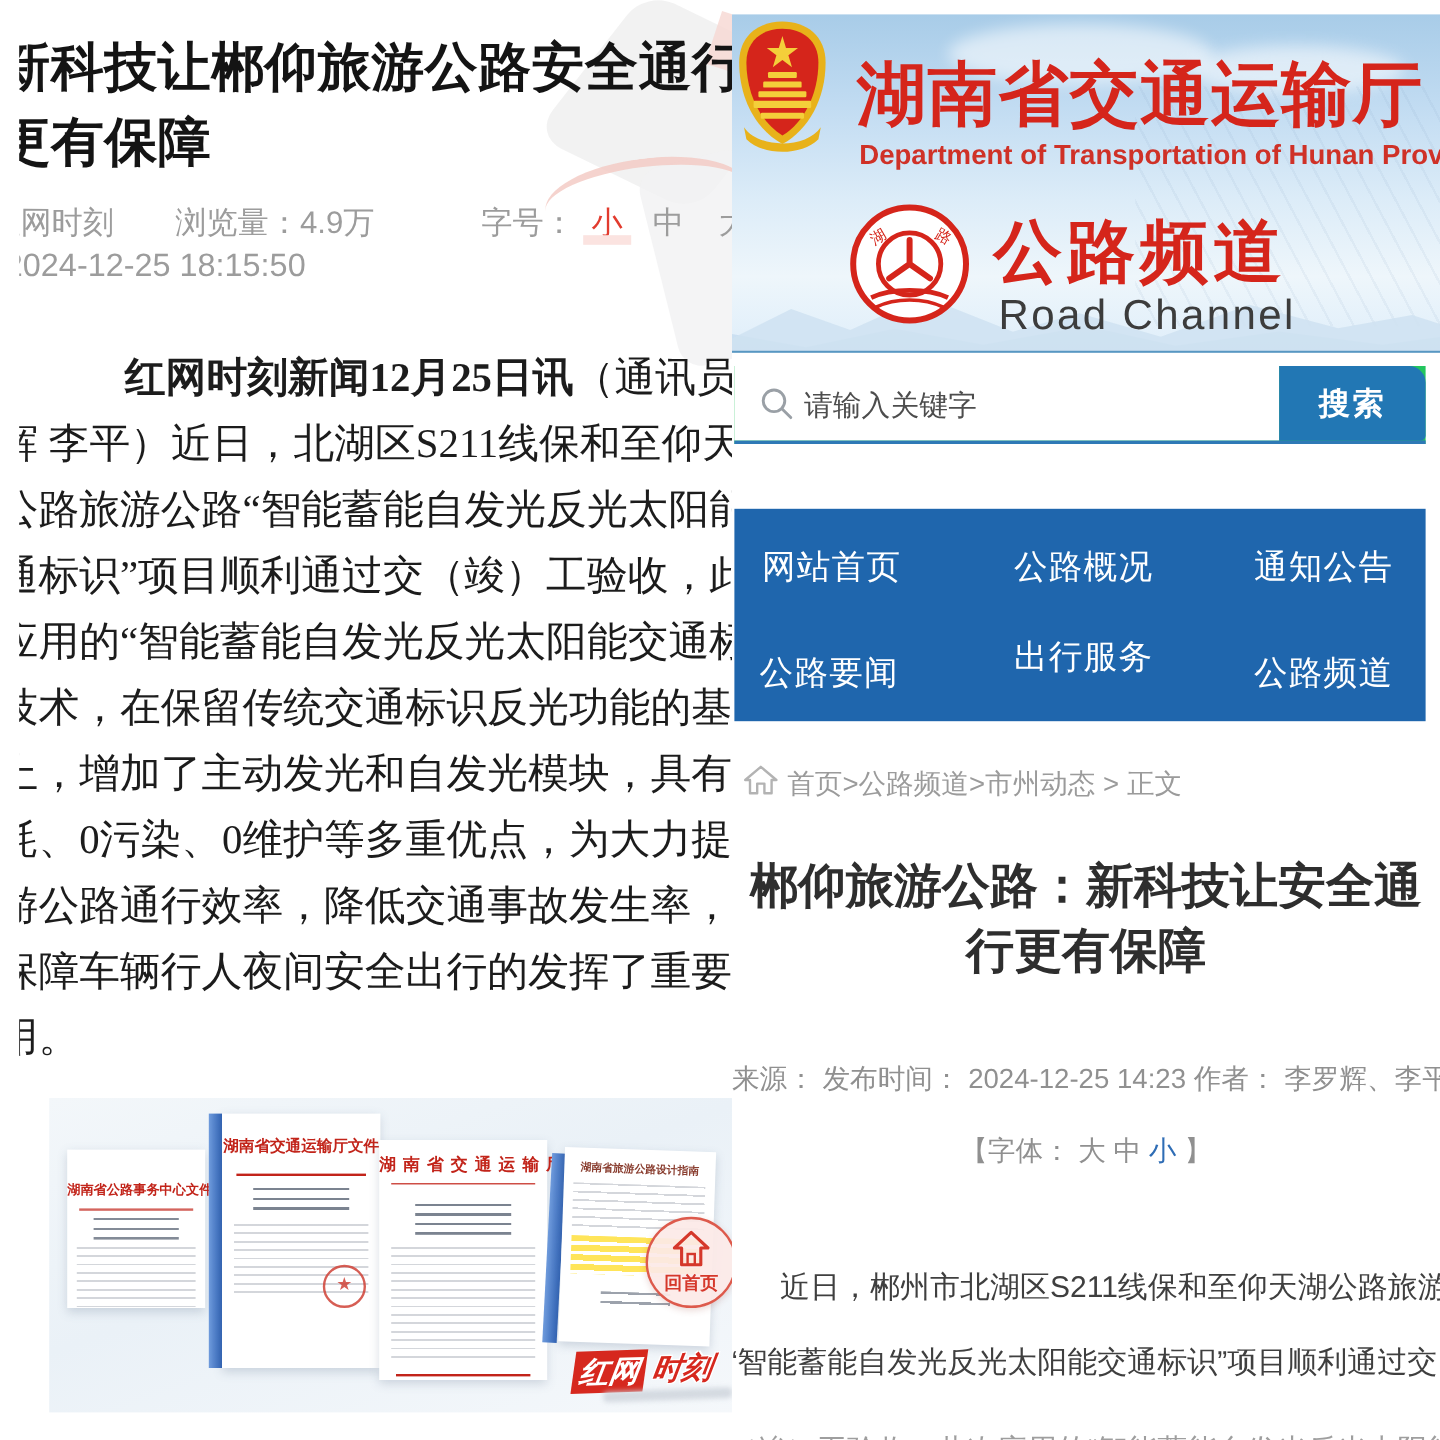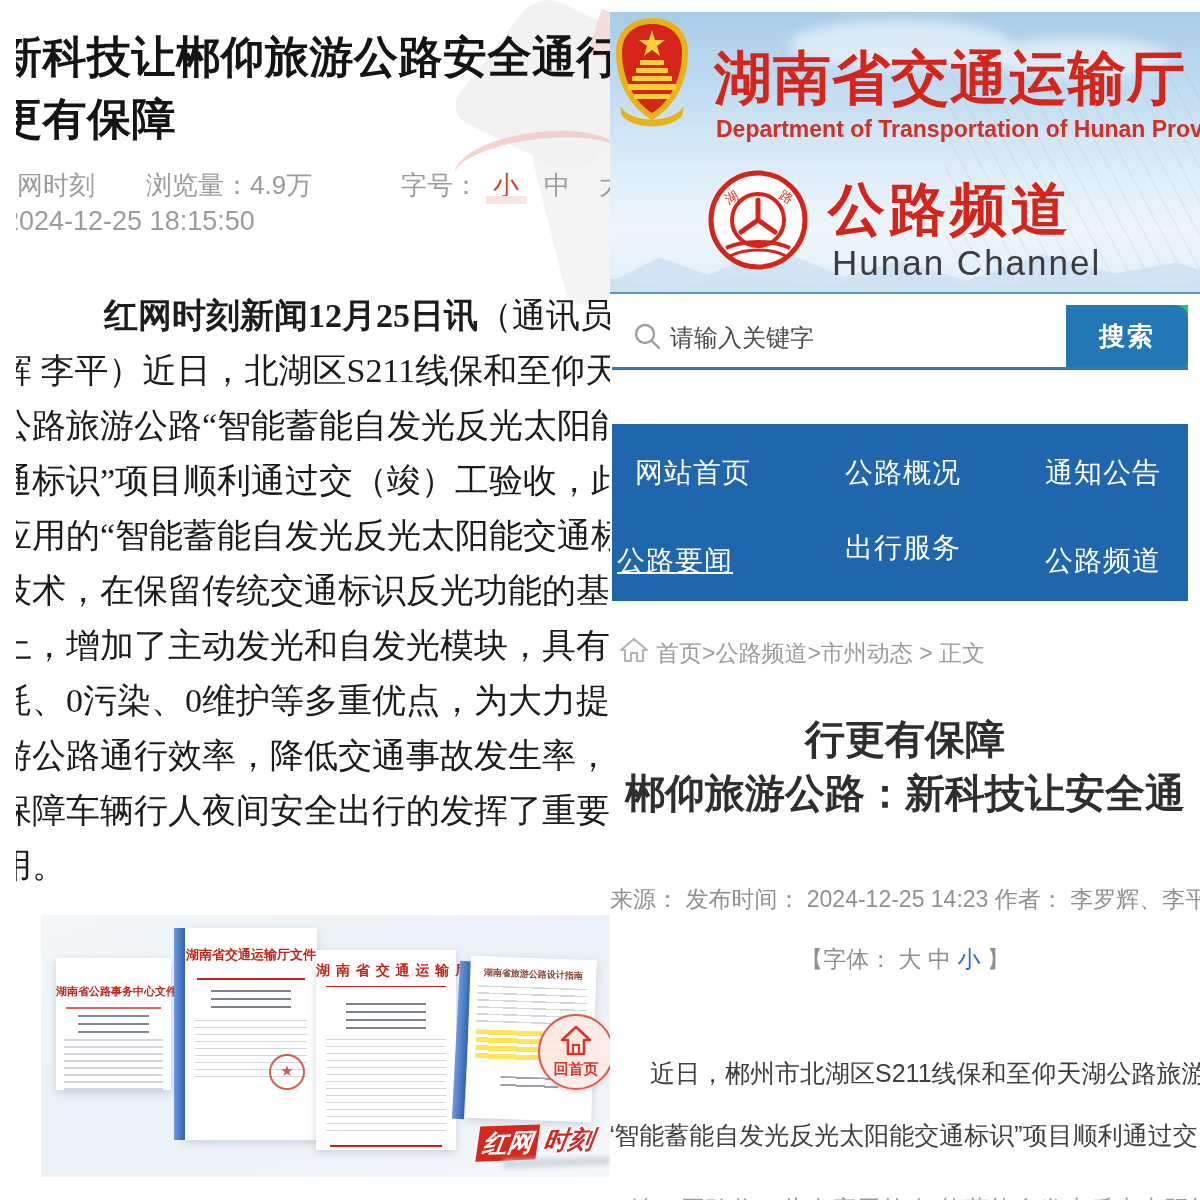--- a/index.html
+++ b/index.html
@@ -229,51 +229,51 @@
       <circle cx="50" cy="50" r="47" fill="#fff" stroke="#d5251b" stroke-width="5"></circle>
       <circle cx="50" cy="50" r="26" fill="none" stroke="#d5251b" stroke-width="4"></circle>
       <path d="M50 30 L50 50 L33 62 M50 50 L67 62" stroke="#d5251b" stroke-width="5" fill="none" stroke-linecap="round"></path>
       <path d="M18 78 C35 70 65 70 82 78" stroke="#d5251b" stroke-width="4" fill="none"></path>
       <path d="M22 86 C38 78 62 78 78 86" stroke="#d5251b" stroke-width="3" fill="none"></path>
       <text x="18" y="34" font-size="13" fill="#d5251b" transform="rotate(-30 20 30)">湖</text>
       <text x="72" y="30" font-size="13" fill="#d5251b" transform="rotate(30 76 26)">路</text>
     </svg>
 
     <div class="channel-cn">公路频道</div>
-    <div class="channel-en">Hunan Channel</div>
+    <div class="channel-en">Road Channel</div>
   </div>
 
   <div class="abs search-row">
     <div class="search-input">
       <svg style="position:absolute;left:20px;top:16px;" width="30" height="30" viewBox="0 0 30 30">
         <circle cx="13" cy="13" r="9" fill="none" stroke="#9aa0a6" stroke-width="2.4"></circle>
         <line x1="20" y1="20" x2="27" y2="27" stroke="#9aa0a6" stroke-width="2.4" stroke-linecap="round"></line>
       </svg>
       <span class="search-ph">请输入关键字</span>
     </div>
     <div class="search-btn">搜索</div>
   </div>
 
   <div class="abs nav">
     <span class="item" style="left:23px;top:30px;">网站首页</span>
     <span class="item" style="left:233px;top:30px;">公路概况</span>
     <span class="item" style="left:433px;top:30px;">通知公告</span>
-    <span class="item" style="left:5px;top:118px;text-decoration:underline;">公路要闻</span>
+    <span class="item" style="left:21px;top:118px;">公路要闻</span>
     <span class="item" style="left:233px;top:105px;">出行服务</span>
     <span class="item" style="left:433px;top:118px;">公路频道</span>
   </div>
 
   <svg class="abs crumb-icon" width="32" height="32" viewBox="0 0 32 32">
     <path d="M16 5 L29 16 H25 V27 H19 V19 H13 V27 H7 V16 H3 Z" fill="none" stroke="#b3b3b3" stroke-width="2" stroke-linejoin="round"></path>
   </svg>
   <div class="abs crumb-text">首页&gt;公路频道&gt;市州动态 &gt; 正文</div>
 
   <div class="abs r-title">
+    <div>郴仰旅游公路：新科技让安全通</div>
     <div>行更有保障</div>
-    <div>郴仰旅游公路：新科技让安全通</div>
   </div>
 
   <div class="abs r-meta">来源：  发布时间： 2024-12-25 14:23 作者： 李罗辉、李平</div>
 
   <div class="abs r-fontrow">
     <span>【字体：</span>
     <span>大</span>
     <span>中</span>
     <span class="blue">小</span>
     <span>】</span>

